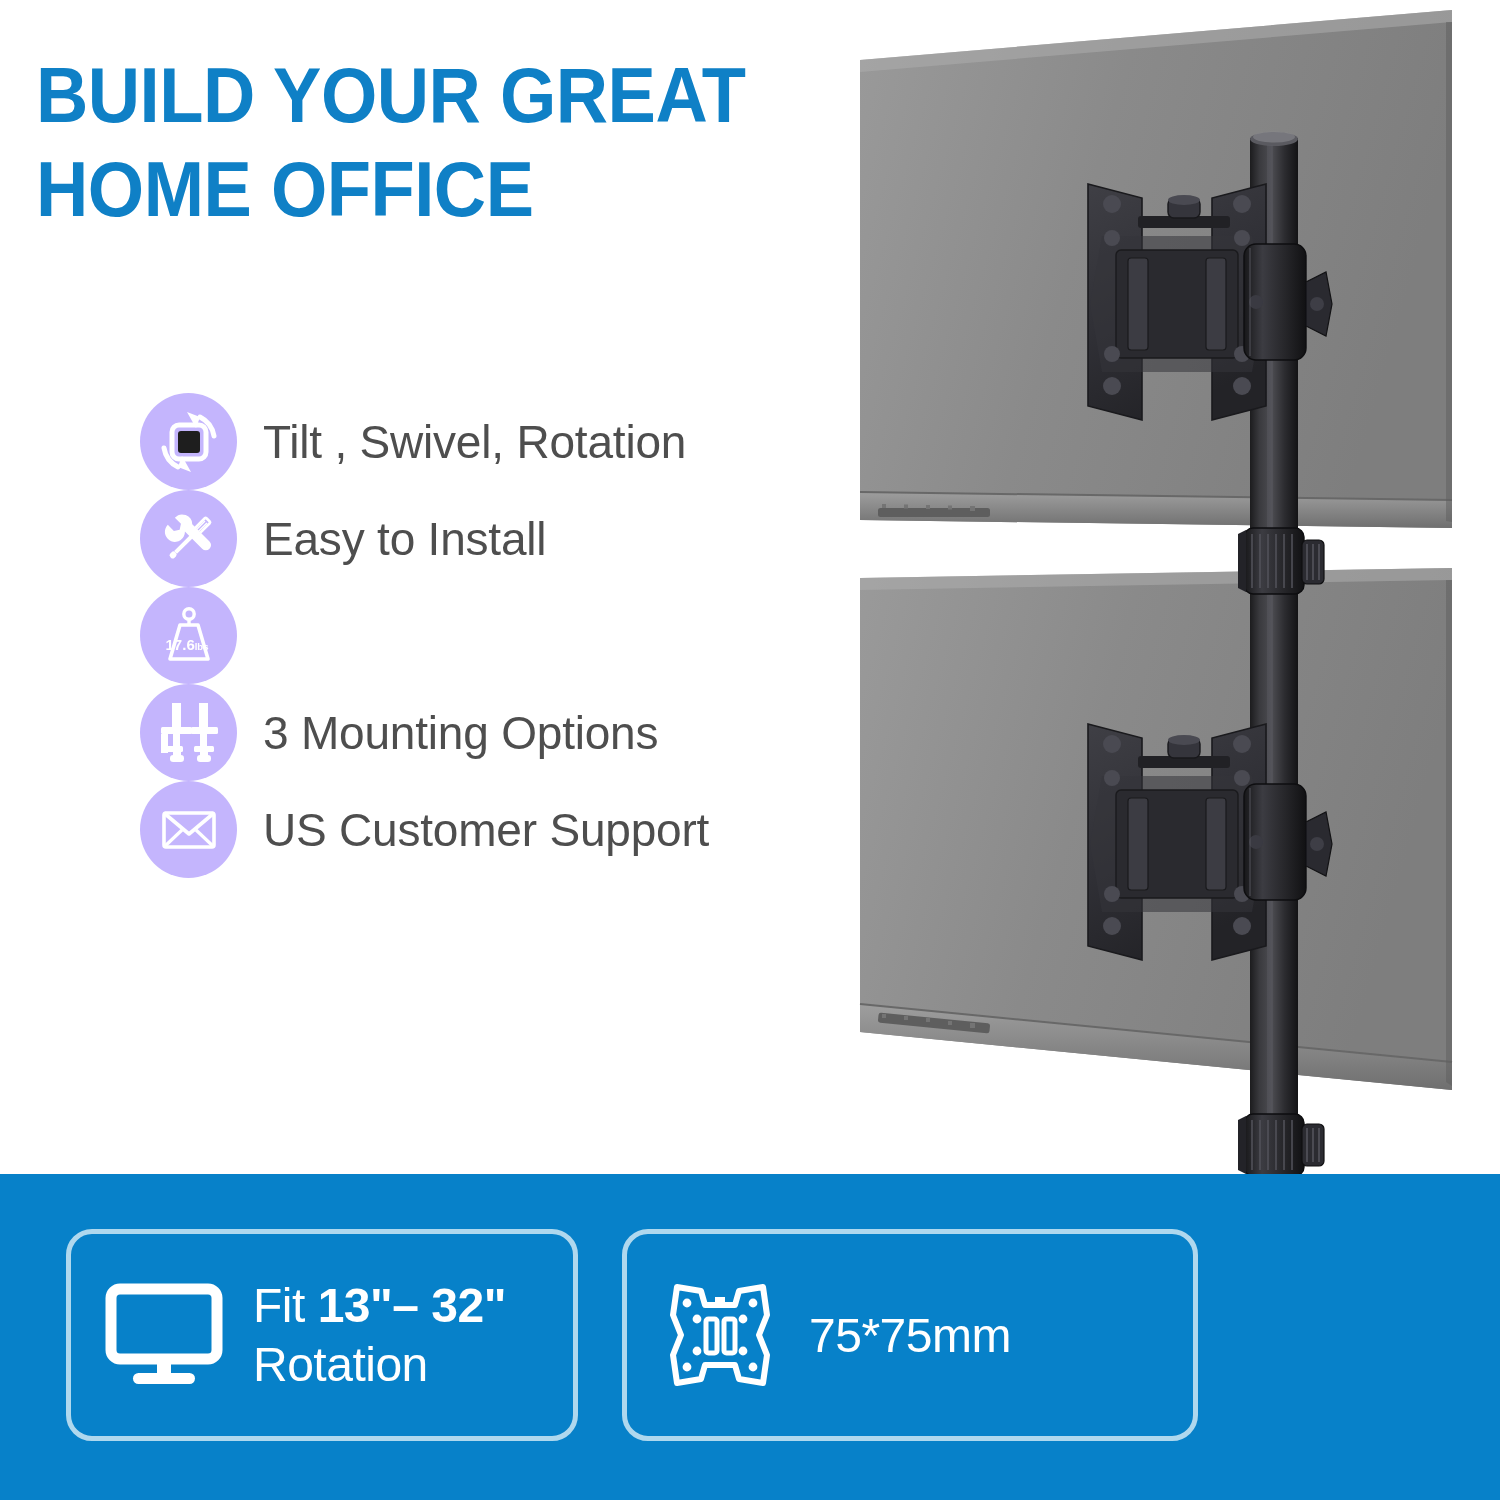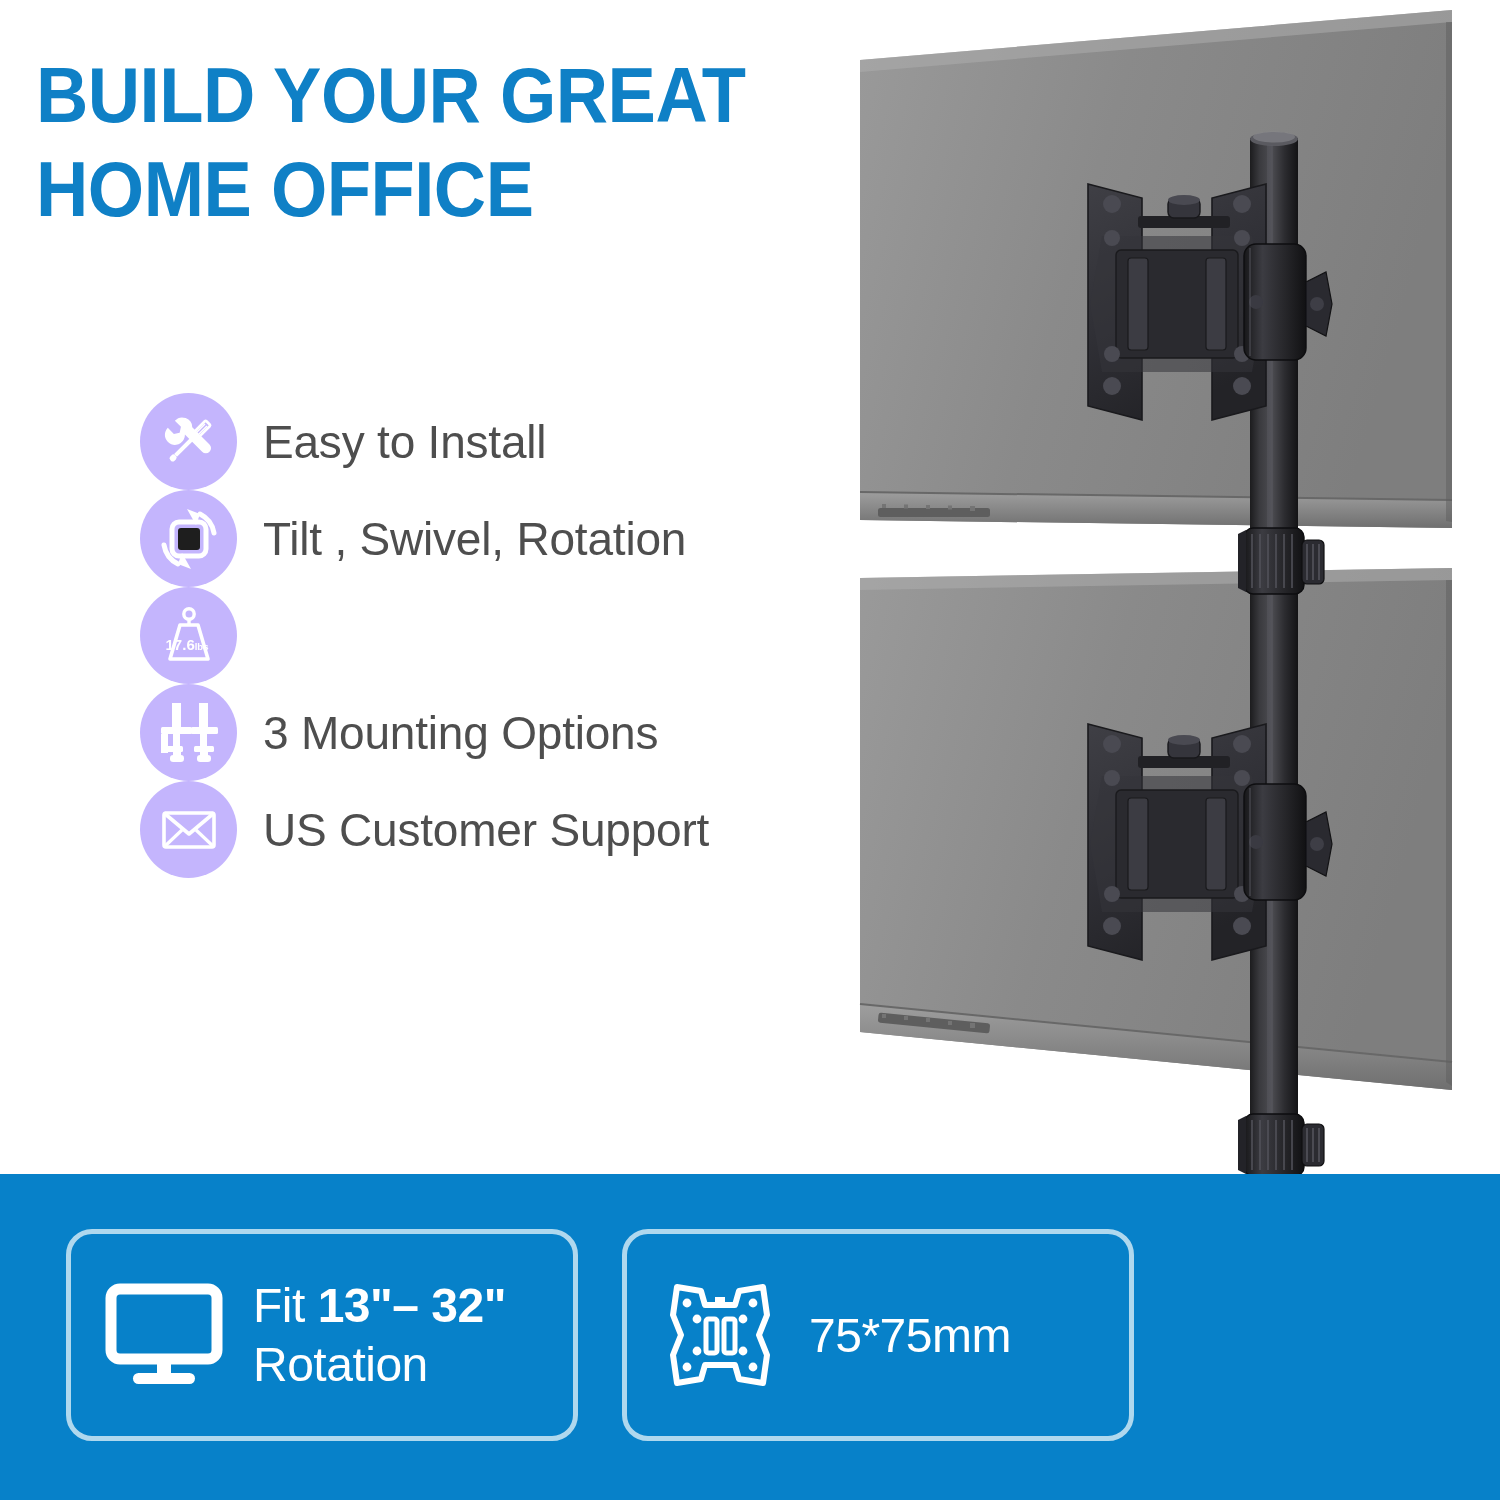--- a/index.html
+++ b/index.html
@@ -65,40 +65,54 @@
     background:#0781C9;
   }
   .spec-box {
     position:absolute;
     border:5px solid #AFD8EE;
     border-radius:26px;
     display:flex; align-items:center;
     padding-left:34px;
   }
   #spec-box-monitors { left:66px;  top:55px; width:512px; height:212px; }
-  #spec-box-vesa     { left:622px; top:55px; width:512px; height:212px; }
+  #spec-box-vesa     { left:622px; top:55px; width:576px; height:212px; }
 
   .spec-icon { flex:0 0 auto; display:flex; align-items:center; justify-content:center; }
   .spec-text {
     margin-left:30px; color:#ffffff;
     font-size:48px; line-height:59px;
     white-space:nowrap; letter-spacing:-0.5px;
   }
   .spec-text .b { font-weight:bold; }
   .spec-line { display:block; }
 </style>
 </head>
 <body>
 
 <div id="headline">
   <span class="hl-line">BUILD YOUR GREAT</span>
   <span class="hl-line">HOME OFFICE</span>
 </div>
 
 <div id="features">
+
+  <div class="feature-row">
+    <div class="feature-icon">
+      <svg width="66" height="66" viewBox="0 0 66 66">
+        <rect x="16" y="16" width="34" height="34" rx="7" ry="7" fill="none" stroke="#ffffff" stroke-width="5"></rect>
+        <rect x="22" y="22" width="22" height="22" rx="3" ry="3" fill="#1E1E1E"></rect>
+        <path d="M 44 8 A 26 26 0 0 1 58 27" fill="none" stroke="#ffffff" stroke-width="5" stroke-linecap="round"></path>
+        <path d="M 31 3 L 44 8 L 40 19 Z" fill="#ffffff"></path>
+        <path d="M 22 58 A 26 26 0 0 1 8 39" fill="none" stroke="#ffffff" stroke-width="5" stroke-linecap="round"></path>
+        <path d="M 35 63 L 22 58 L 26 47 Z" fill="#ffffff"></path>
+      </svg>
+    </div>
+    <div class="feature-label">Tilt , Swivel, Rotation</div>
+  </div>
 
   <div class="feature-row">
     <div class="feature-icon">
       <svg width="62" height="62" viewBox="0 0 62 62">
 
         <g transform="rotate(45 31 31)">
           <rect x="27.5" y="4" width="7" height="22" rx="1.2" fill="none" stroke="#ffffff" stroke-width="2.6"></rect>
           <line x1="29.6" y1="7" x2="29.6" y2="23" stroke="#ffffff" stroke-width="1.5"></line>
           <line x1="32.4" y1="7" x2="32.4" y2="23" stroke="#ffffff" stroke-width="1.5"></line>
           <rect x="29" y="26" width="4" height="24" fill="#ffffff"></rect>
@@ -110,34 +124,20 @@
                    a 10 10 0 1 0 7.4 16.8
                    l 0 24.4
                    a 5.2 5.2 0 0 0 10.4 0
                    l 0 -24.4
                    A 10 10 0 0 0 41 6
                    l 0 8.6 -5 3.2 -5 -3.2 Z" fill="#ffffff" transform="translate(-5,0)"></path>
         </g>
       </svg>
     </div>
     <div class="feature-label">Easy to Install</div>
-  </div>
-
-  <div class="feature-row">
-    <div class="feature-icon">
-      <svg width="66" height="66" viewBox="0 0 66 66">
-        <rect x="16" y="16" width="34" height="34" rx="7" ry="7" fill="none" stroke="#ffffff" stroke-width="5"></rect>
-        <rect x="22" y="22" width="22" height="22" rx="3" ry="3" fill="#1E1E1E"></rect>
-        <path d="M 44 8 A 26 26 0 0 1 58 27" fill="none" stroke="#ffffff" stroke-width="5" stroke-linecap="round"></path>
-        <path d="M 31 3 L 44 8 L 40 19 Z" fill="#ffffff"></path>
-        <path d="M 22 58 A 26 26 0 0 1 8 39" fill="none" stroke="#ffffff" stroke-width="5" stroke-linecap="round"></path>
-        <path d="M 35 63 L 22 58 L 26 47 Z" fill="#ffffff"></path>
-      </svg>
-    </div>
-    <div class="feature-label">Tilt , Swivel, Rotation</div>
   </div>
 
   <div class="feature-row">
     <div class="feature-icon">
       <svg width="66" height="66" viewBox="0 0 66 66">
         <circle cx="33" cy="11" r="5.2" fill="none" stroke="#ffffff" stroke-width="3.4"></circle>
         <path d="M 33 16 L 33 22" stroke="#ffffff" stroke-width="3.4"></path>
         <path d="M 24 22 L 42 22 L 52 56 L 14 56 Z" fill="none" stroke="#ffffff" stroke-width="3.6" stroke-linejoin="round"></path>
         <text x="31" y="47" font-family="Liberation Sans, sans-serif" font-size="15" font-weight="bold" fill="#ffffff" text-anchor="middle">17.6<tspan font-size="9.5">lbs</tspan></text>
       </svg>

